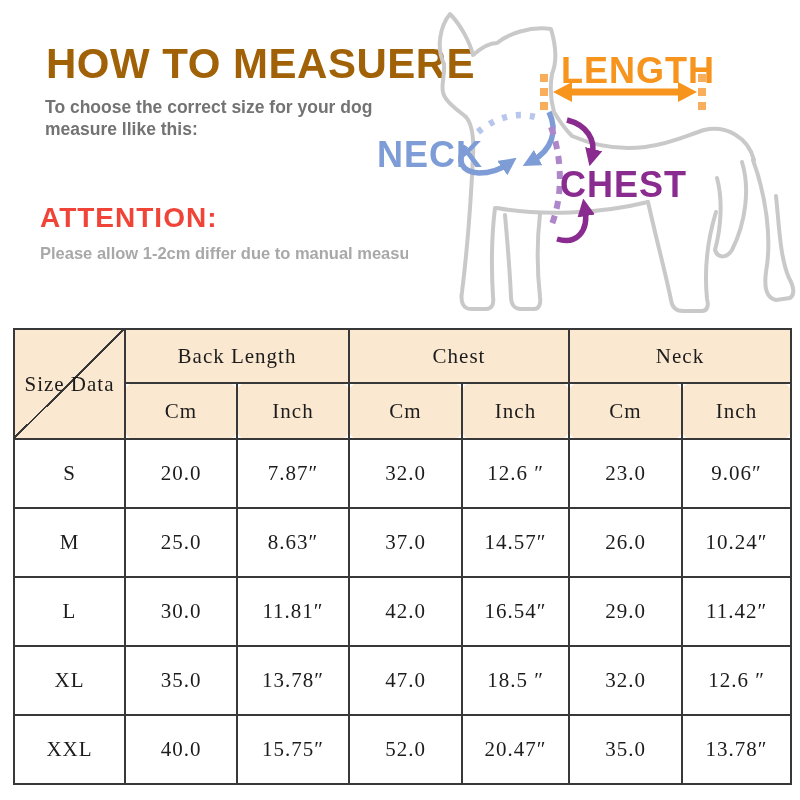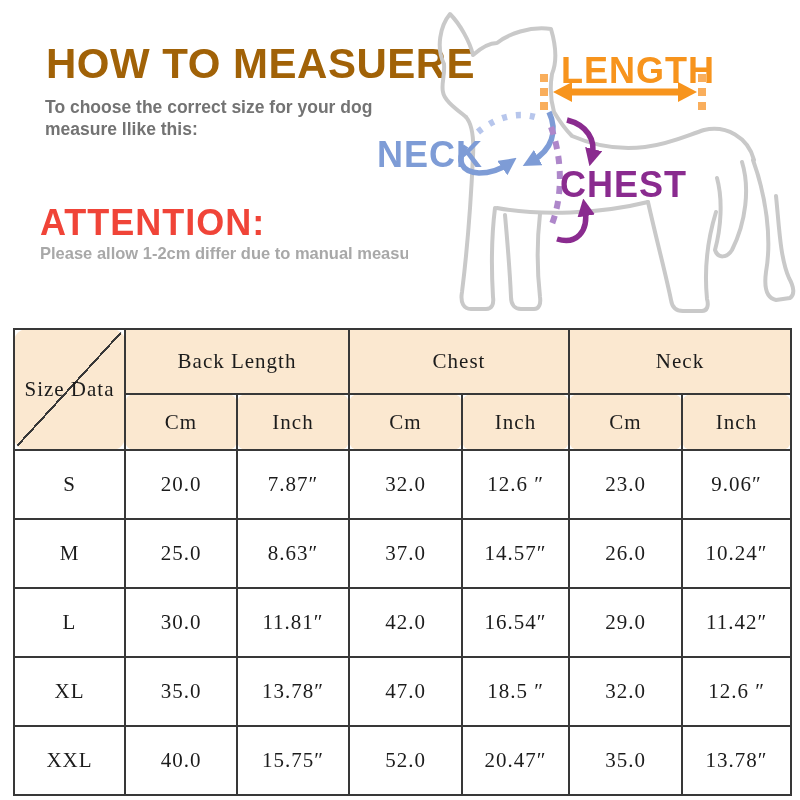--- a/index.html
+++ b/index.html
@@ -16,21 +16,21 @@
     position:absolute; left:46px; top:40px;
     font-size:42px; font-weight:800; color:#a16207; letter-spacing:0.5px;
     white-space:nowrap;
   }
   .intro {
     position:absolute; left:45px; top:96px;
     font-size:17.5px; font-weight:600; color:#737373; line-height:22px;
   }
   .attention-title {
     position:absolute; left:40px; top:202px;
-    font-size:36px; font-weight:800; color:#f04438; letter-spacing:1px;
+    font-size:28px; font-weight:800; color:#f04438; letter-spacing:1px;
   }
   .attention-body {
     position:absolute; left:40px; top:244px;
     font-size:16.5px; font-weight:700; color:#a8a8a8; line-height:19px;
   }
   .attention-body .line1 { white-space:nowrap; overflow:hidden; width:368px; }
   .attention-body .line2 { white-space:nowrap; }
 
   
   .diagram-svg { position:absolute; left:0; top:0; width:800px; height:325px; }
@@ -49,31 +49,30 @@
     font-family:"Liberation Serif", serif;
     color:#1c1c1c;
   }
   .size-table th, .size-table td {
     border:2px solid #383838;
     text-align:center; vertical-align:middle;
     font-weight:normal; font-size:21px; letter-spacing:1px;
     padding:0;
   }
   .size-table thead th { background:#fbe8d0; }
-  .size-table tr.group-row th { height:65px;margin-left:24px; }
+  .size-table tr.group-row th { height:54px;margin-left:24px; }
   .size-table tr.unit-row  th { height:56px;border-radius:9px; }
   .size-table tbody tr { height:69px; background:#ffffff; }
   .size-table th.corner {
     background-color:#fbe8d0;
     background-image:linear-gradient(to bottom right,
       transparent calc(50% - 1.5px),
       #383838 calc(50% - 1.5px),
       #383838 calc(50% + 0.5px),
       transparent calc(50% + 0.5px));
-    border-radius:13px;
   }
 </style>
 </head>
 <body>
 
 <div class="page-title">HOW TO MEASUERE</div>
 
 <div class="intro">
   <div>To choose the correct size for your dog</div>
   <div>measure llike this:</div>

